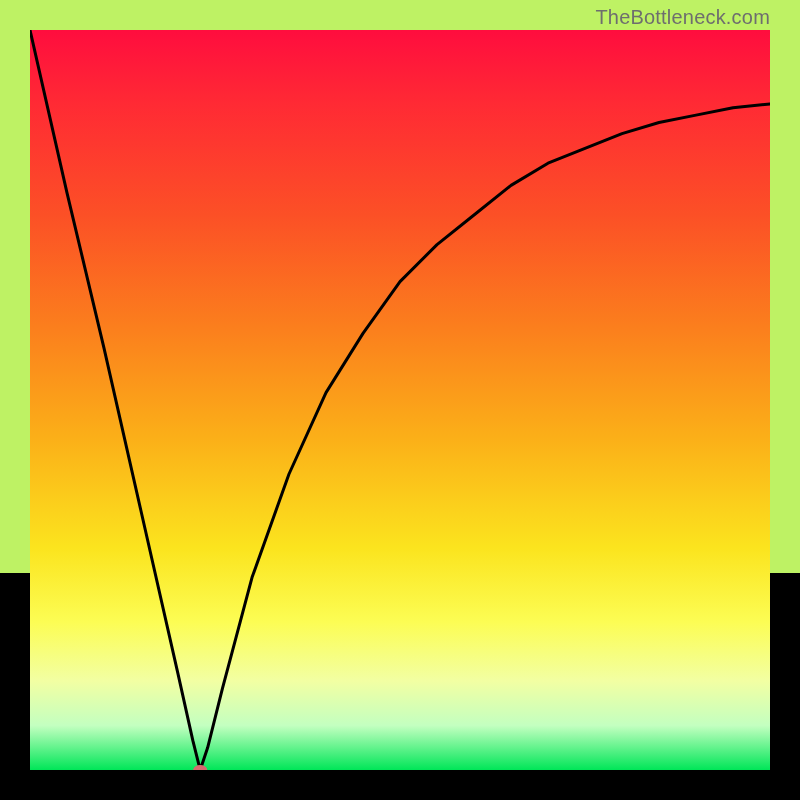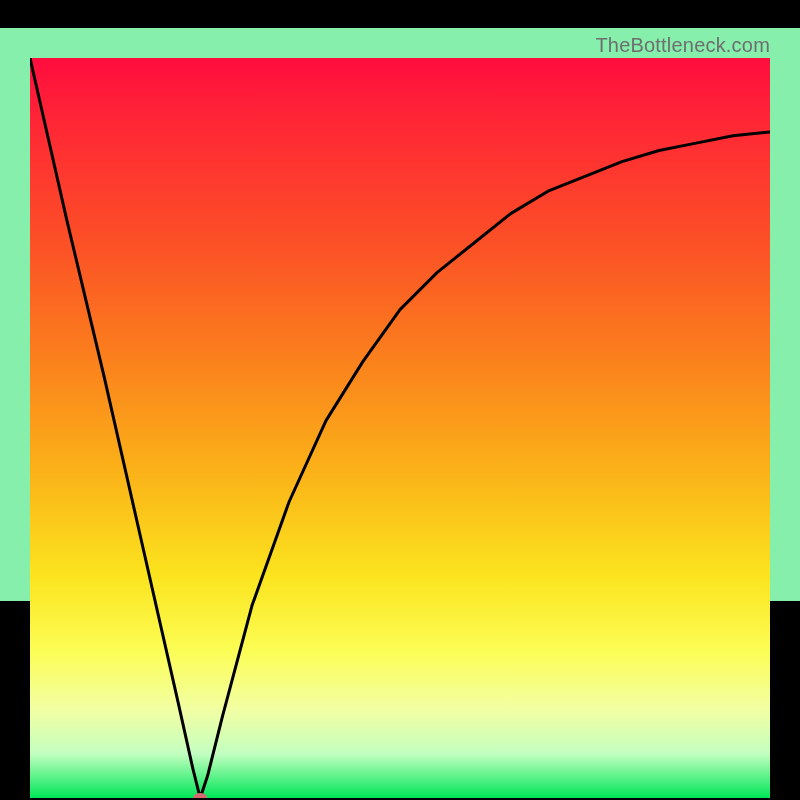--- a/index.html
+++ b/index.html
@@ -8,22 +8,21 @@
     width: 800px;
     height: 800px;
     overflow: hidden;
     background: #000;
     font-family: Arial, Helvetica, sans-serif;
   }
   .frame {
     position: relative;
     width: 800px;
     height: 573px;
-    background: #86efac;
-    margin-top: 28px;
+    background: #bef264;
   }
   .plot-bg {
     position: absolute;
     left: 30px;
     top: 30px;
     width: 740px;
     height: 740px;
     
     background: linear-gradient(to bottom,
       #ff0d3e 0%,

